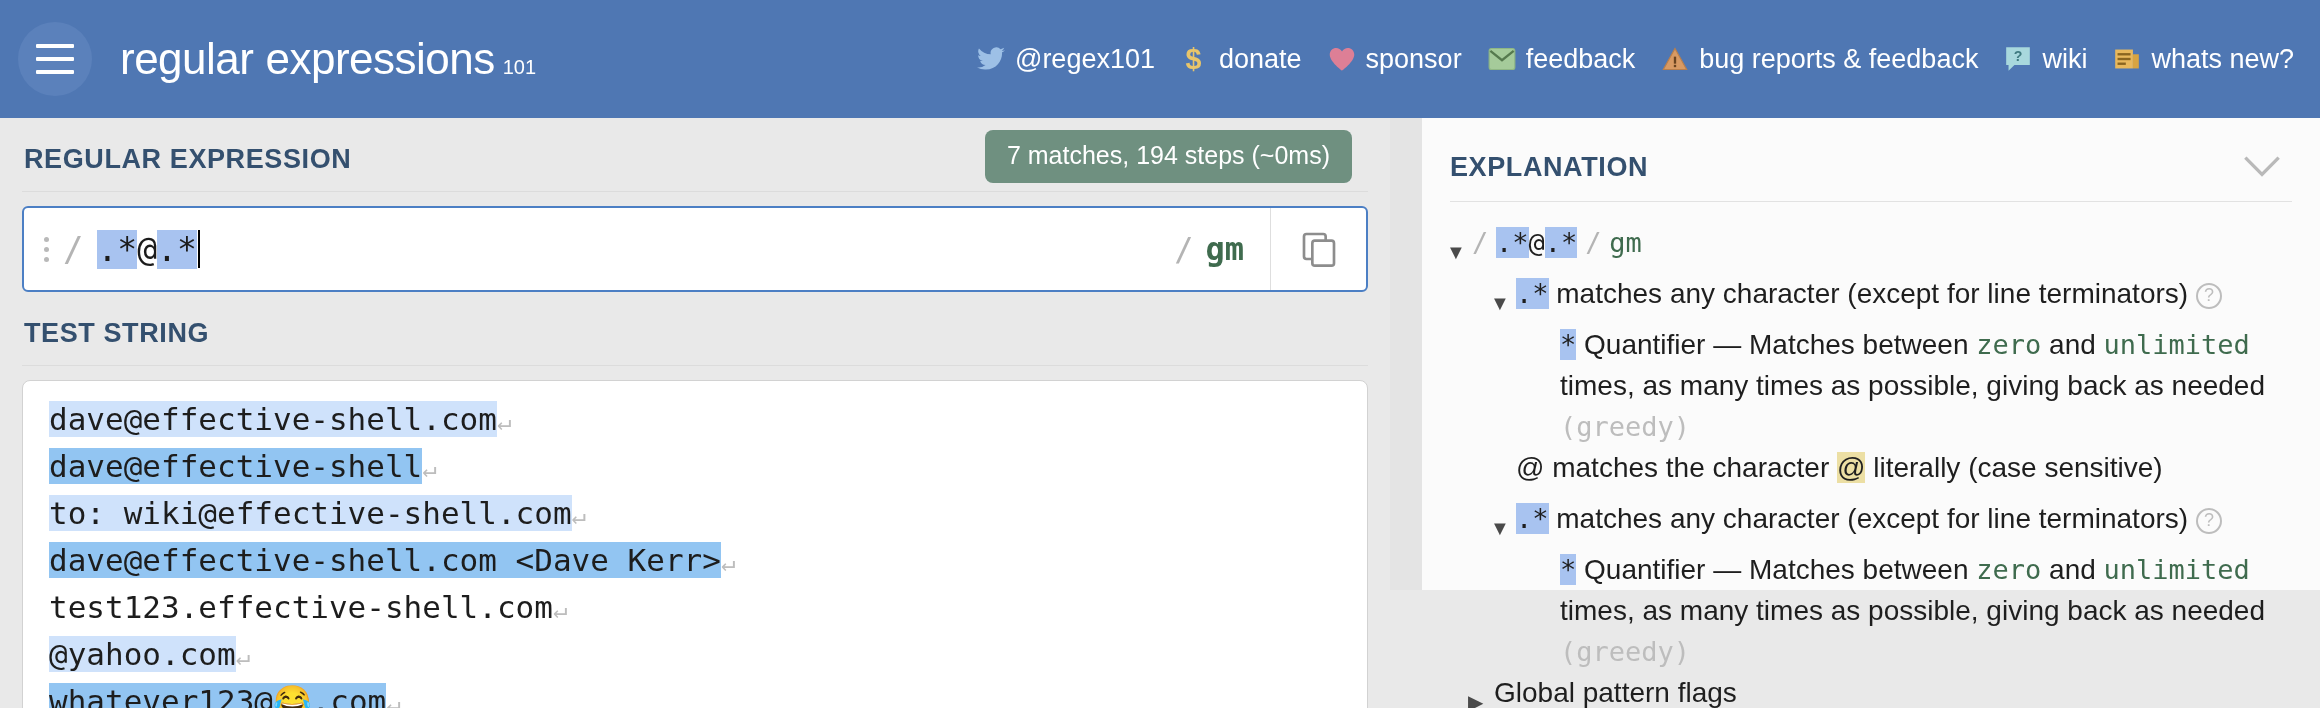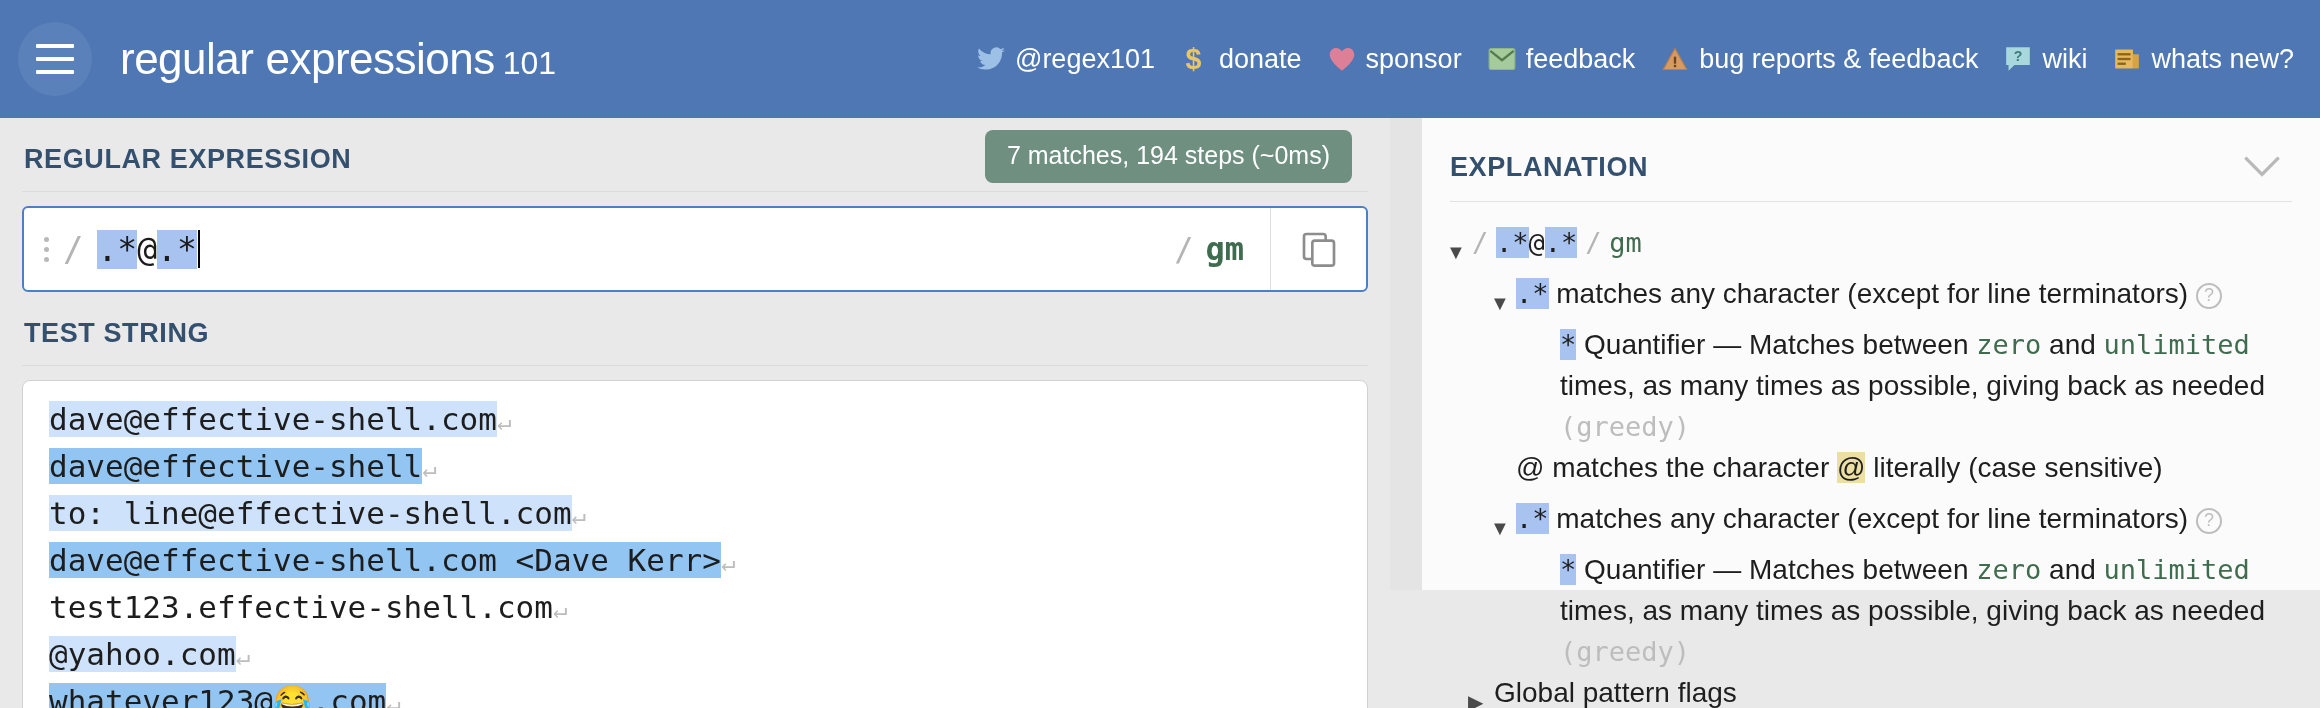--- a/index.html
+++ b/index.html
@@ -26,21 +26,21 @@
     width: 74px; height: 74px; border-radius: 50%;
     background: #5b81bb;
     display: flex; flex-direction: column;
     align-items: center; justify-content: center;
     gap: 9px; margin-right: 28px; flex: none; cursor: pointer;
   }
   .hamburger span { display:block; width: 38px; height: 4px; background: #fff; border-radius: 1px; }
   .brand { display: flex; align-items: baseline; white-space: nowrap; }
   .brand .b1 { font-size: 44px; color: #ffffff; font-weight: 400; letter-spacing: -0.5px; }
   .brand .b2 { font-size: 44px; color: #ffffff; font-weight: 400; letter-spacing: -0.5px; margin-left: 12px;}
-  .brand .b3 { font-size: 32px; color: #ffffff; margin-left: 8px; }
+  .brand .b3 { font-size: 20px; color: #ffffff; margin-left: 8px; }
 
   .navlinks {
     margin-left: auto;
     display: flex; align-items: center;
     gap: 26px; white-space: nowrap;
     padding-right: 4px;
   }
   .navlink {
     display: flex; align-items: center; gap: 10px;
     color: #ffffff; font-size: 27px; text-decoration: none; cursor: pointer;
@@ -272,21 +272,21 @@
       </div>
 
       <div class="sectionhead">
         <div class="sectitle">TEST STRING</div>
       </div>
       <div class="sechr"></div>
 
       <div class="teststring">
         <div class="tline"><span class="mA">dave@effective-shell.com</span><span class="crlf">↵</span></div>
         <div class="tline"><span class="mB">dave@effective-shell</span><span class="crlf">↵</span></div>
-        <div class="tline"><span class="mA">to: line@effective-shell.com</span><span class="crlf">↵</span></div>
+        <div class="tline"><span class="mA">to: wiki@effective-shell.com</span><span class="crlf">↵</span></div>
         <div class="tline"><span class="mB">dave@effective-shell.com &lt;Dave Kerr&gt;</span><span class="crlf">↵</span></div>
         <div class="tline"><span>test123.effective-shell.com</span><span class="crlf">↵</span></div>
         <div class="tline"><span class="mA">@yahoo.com</span><span class="crlf">↵</span></div>
         <div class="tline"><span class="mB">whatever123@😂.com</span><span class="crlf">↵</span></div>
 
       </div>
     </div>
 
     <div class="gap"></div>
 

